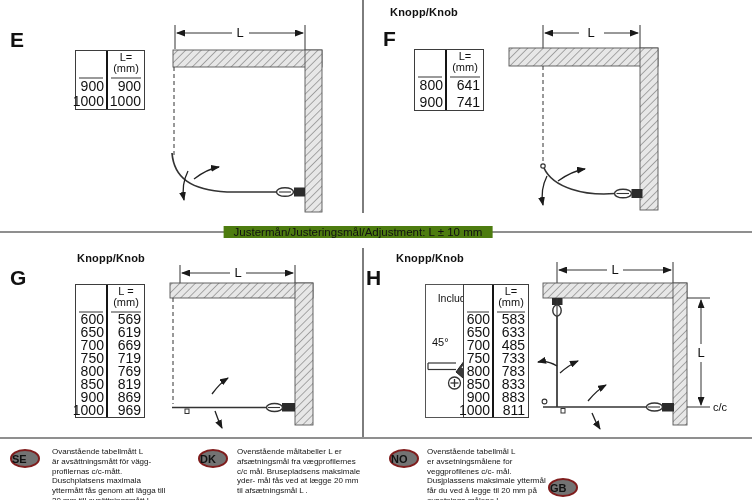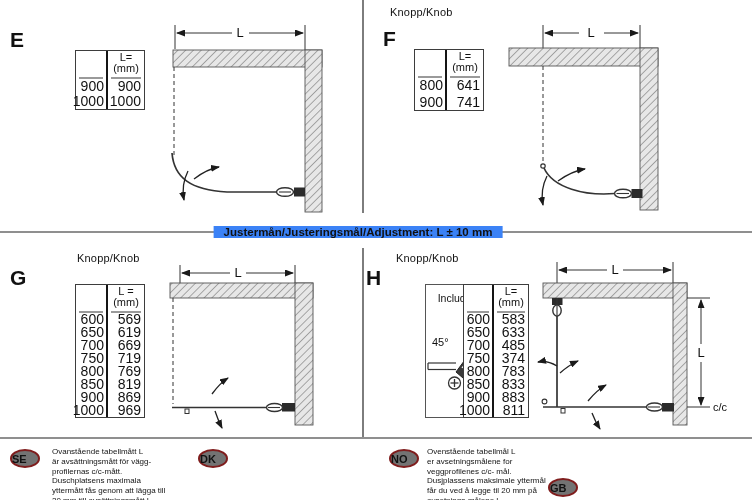--- a/index.html
+++ b/index.html
@@ -1,25 +1,25 @@
 <!DOCTYPE html>
 <html><head>
 <meta charset="utf-8">
 <style>
   html,body { margin:0; padding:0; background:#fff; }
   .page { position:relative; width:752px; height:500px; background:#fff; overflow:hidden;
           font-family:"Liberation Sans", sans-serif; color:#111; }
   .abs { position:absolute; }
   .pre { white-space:pre-line; }
   .sec-letter { font-size:21px; font-weight:bold; }
-  .knob-label { font-size:11px; font-weight:normal; letter-spacing:.2px; }
+  .knob-label { font-size:11px; font-weight:bold; letter-spacing:.2px; }
   .hline { position:absolute; height:2px; background:#8f8f8f; }
   .vline { position:absolute; width:2px; background:#7d7d7d; }
   .adjust-label { position:absolute; top:232px; left:358px; transform:translate(-50%,-50%);
-                  background:#3b82f6; padding:0 10px; font-weight:bold; font-size:11.5px; white-space:nowrap; }
+                  background:#4d7c0f; padding:0 10px; font-weight:normal; font-size:11.5px; white-space:nowrap; }
   
   .dtable { position:absolute; border:1.3px solid #3d3d3d; background:#fff; display:flex; flex-direction:column; box-sizing:border-box; }
   .trow { display:flex; flex:1; min-height:0; }
   .tcell { box-sizing:border-box; display:flex; align-items:center; justify-content:flex-end;
            font-size:14px; line-height:1; }
   .tcell.c1 { width:47%; border-right:2px solid #151515; padding-right:2px; }
   .tcell.c2 { width:53%; padding-right:3px; }
   .thead { display:flex; height:27px; flex:none; }
   .thead .tcell { font-size:11px; line-height:1.05; align-items:flex-end; justify-content:center;
                   padding:0 0 3px 0; position:relative; text-align:center; }
@@ -271,21 +271,21 @@
     <div class="trow">
         <div class="tcell c1">650</div>
         <div class="tcell c2">633</div>
       </div>
     <div class="trow">
         <div class="tcell c1">700</div>
         <div class="tcell c2">485</div>
       </div>
     <div class="trow">
         <div class="tcell c1">750</div>
-        <div class="tcell c2">374</div>
+        <div class="tcell c2">733</div>
       </div>
     <div class="trow">
         <div class="tcell c1">800</div>
         <div class="tcell c2">783</div>
       </div>
     <div class="trow">
         <div class="tcell c1">850</div>
         <div class="tcell c2">833</div>
       </div>
     <div class="trow">
@@ -355,20 +355,25 @@
   <div class="ftext pre" style="left:52px; top:447px; width:140px;">Ovanstående tabellmått L
 är avsättningsmått för vägg-
 profilernas c/c-mått.
 Duschplatsens maximala
 yttermått fås genom att lägga till
 20 mm till avsättningsmått L .</div>
 
   <div class="oval" style="left:198px; top:449px;">
       <span>DK</span>
     </div>
+  <div class="ftext pre" style="left:237px; top:447px; width:145px;">Ovenstående måltabeller L er
+afsætningsmål fra vægprofilernes
+c/c mål. Brusepladsens maksimale
+yder- mål fås ved at lægge 20 mm
+til afsætningsmål L .</div>
 
   <div class="oval" style="left:389px; top:449px;">
       <span>NO</span>
     </div>
   <div class="ftext pre" style="left:427px; top:447px; width:145px;">Ovenstående tabellmål L
 er avsetningsmålene for
 veggprofilenes c/c- mål.
 Dusjplassens maksimale yttermål
 får du ved å legge til 20 mm på
 avsetnings-målene L .</div>

